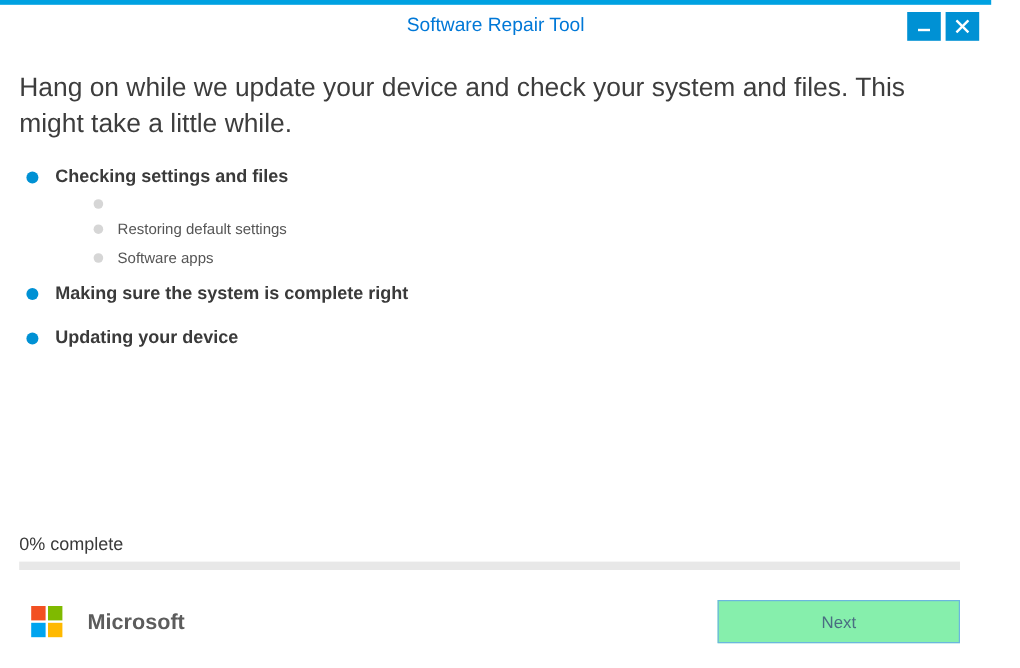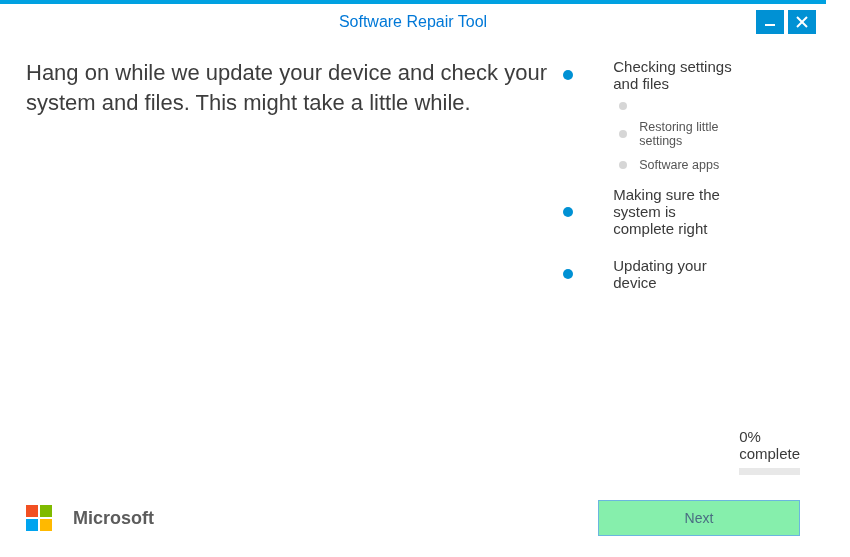--- a/index.html
+++ b/index.html
@@ -52,40 +52,39 @@
   .win-btn.min span {
     width: 10px;
     height: 2px;
     background: #fff;
     display: block;
     margin-top: 6px;
   }
   .win-btn.close svg { width: 12px; height: 12px; }
   .content {
     flex: 1;
-    padding: 18px 26px 0 26px;
-    display: flex;
-    flex-direction: row;
+    padding: 18px 26px 0 16px;
+    display: flex;
+    flex-direction: column;
   }
   .headline {
     font-size: 22px;
     font-weight: 300;
     color: #3d3d3d;
     line-height: 1.35;
     margin-bottom: 22px;
   }
   .steps { margin-left: 6px; }
   .step {
     display: flex;
     align-items: center;
     margin-bottom: 20px;
     font-size: 15px;
     color: #3a3a3a;
-    font-weight: 400;
-    gap: 26px;
+    font-weight: 700;
   }
   .bullet {
     width: 10px;
     height: 10px;
     border-radius: 50%;
     background: #0091d4;
     margin-right: 14px;
     flex-shrink: 0;
   }
   .substeps {
@@ -193,21 +192,21 @@
       <div class="step">
         <div class="bullet"></div>
         <span>Checking settings and files</span>
       </div>
       <div class="substeps">
         <div class="substep">
           <div class="sub-bullet"></div>
         </div>
         <div class="substep">
           <div class="sub-bullet"></div>
-          <span>Restoring little settings</span>
+          <span>Restoring default settings</span>
         </div>
         <div class="substep">
           <div class="sub-bullet"></div>
           <span>Software apps</span>
         </div>
       </div>
 
       <div class="step">
         <div class="bullet"></div>
         <span>Making sure the system is complete right</span>

